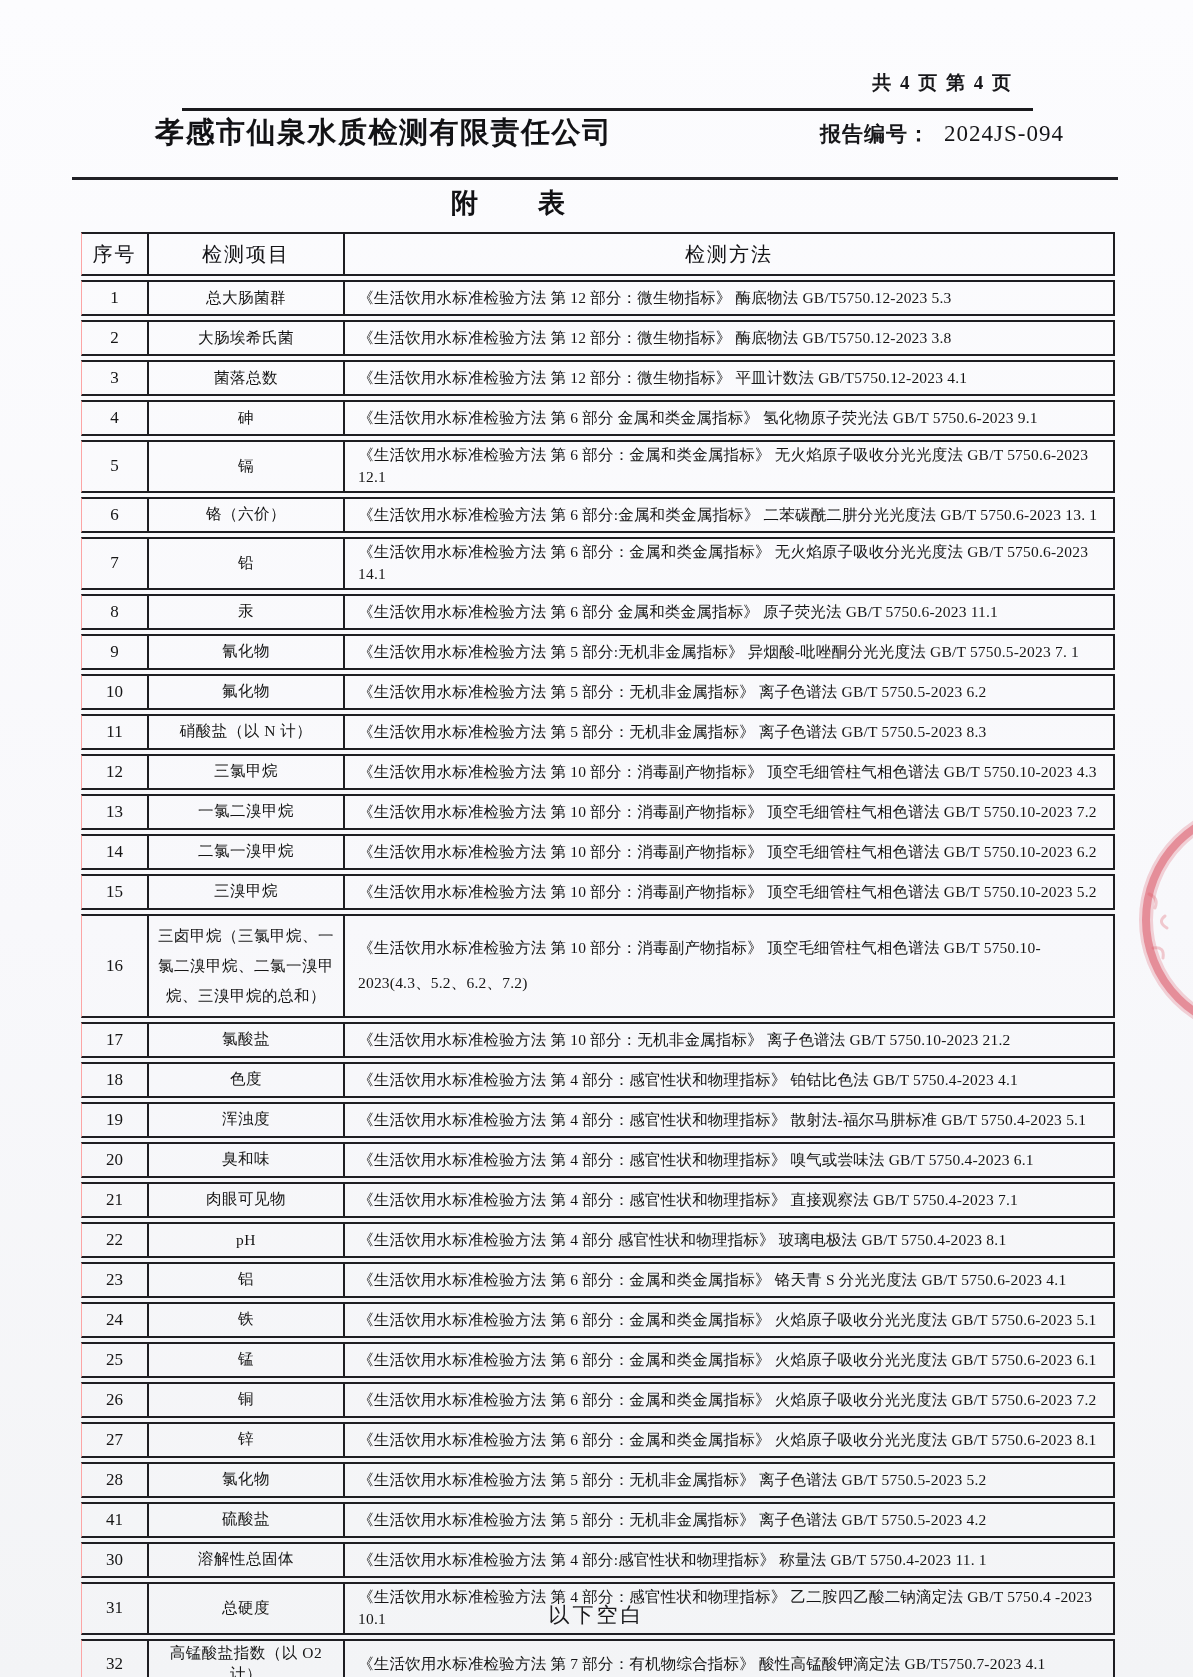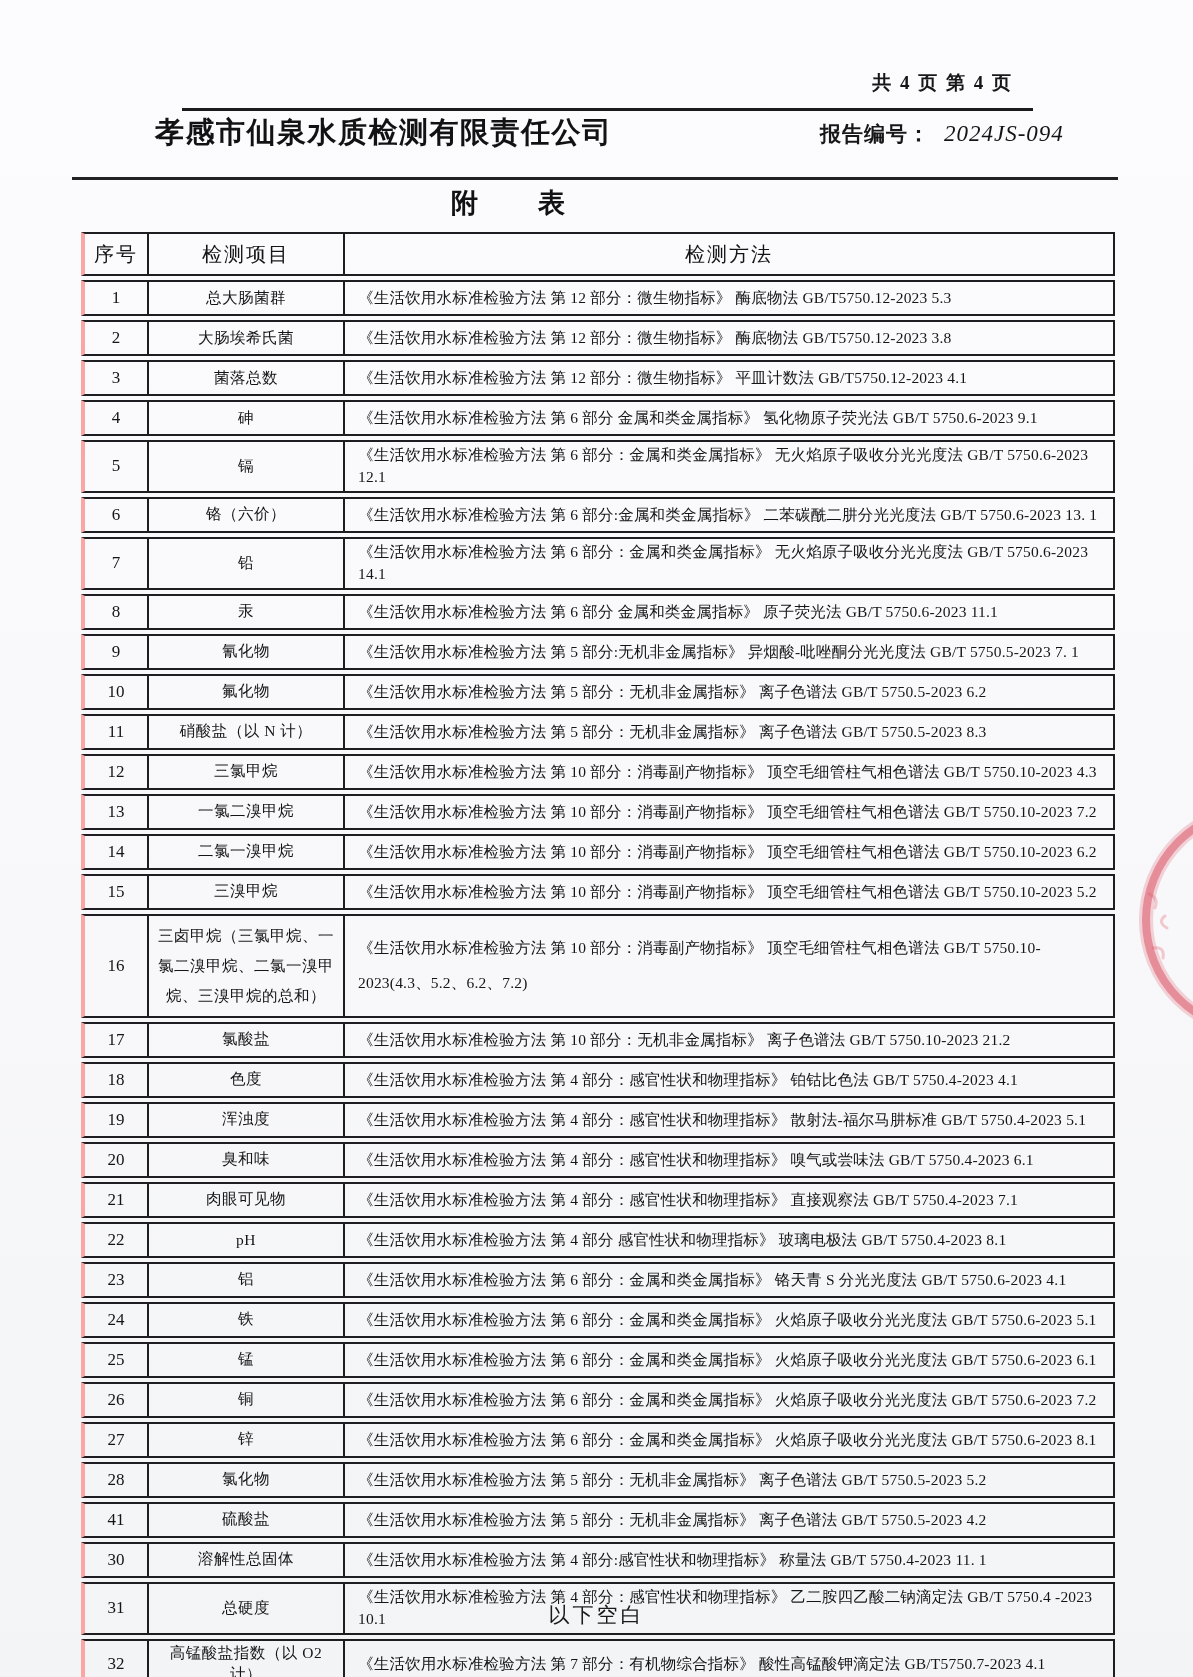--- a/index.html
+++ b/index.html
@@ -14,37 +14,37 @@
     font-size:19px;font-weight:600;letter-spacing:2px;color:#17171a;
   }
   .rule1{position:absolute;top:108px;left:182px;width:851px;height:3px;background:#1b1b1e;}
   .company{
     position:absolute;top:113px;left:155px;
     font-family:"Liberation Sans","DejaVu Sans",sans-serif;
     font-weight:700;font-size:29px;letter-spacing:1.5px;color:#121215;
   }
   .report-line{position:absolute;top:120px;left:820px;display:flex;align-items:baseline;gap:14px;}
   .report-label{font-size:21px;font-weight:700;letter-spacing:1px;color:#17171a;}
-  .report-no{font-size:23px;letter-spacing:1px;color:#141417;font-style:italic;}
+  .report-no{font-size:23px;letter-spacing:1px;color:#141417;}
   .rule2{position:absolute;top:177px;left:72px;width:1046px;height:2.5px;background:#212126;}
   .doc-title{
     position:absolute;top:185px;left:0;width:1018px;text-align:center;
     font-size:27px;font-weight:700;letter-spacing:2px;color:#121215;white-space:pre;
   }
   table.method-table{
     position:absolute;top:228px;left:81px;width:1034px;
     border-collapse:separate;border-spacing:0 4px;table-layout:fixed;
   }
   col.c-no{width:68px;} col.c-item{width:196px;} col.c-method{width:770px;}
   th,td{
     border-top:2px solid #1e1e22;border-bottom:2px solid #1e1e22;border-right:2px solid #1e1e22;
     padding:0;vertical-align:middle;font-weight:normal;
     overflow:hidden;
   }
-  th:first-child,td:first-child{border-left:4px solid #fca5a5;}
+  th:first-child,td:first-child{border-left:1px solid #fca5a5;}
   tr.header-row th{height:40px;font-size:20px;letter-spacing:2px;text-align:center;color:#141417;}
   td{height:28px;}
   td.no{text-align:center;font-size:17px;}
   td.item{text-align:center;font-size:15.5px;letter-spacing:0.5px;padding:2px 6px;margin-top:48px;}
   td.method{text-align:left;font-size:15.5px;padding:2px 6px 2px 13px;letter-spacing:0.2px;line-height:1.45;}
   tr.tall td{height:96px;}
   tr.tall td.item{line-height:1.95;}
   tr.tall td.method{line-height:2.25;}
   .footer-note{
     position:absolute;top:1601px;left:0;width:1193px;text-align:center;

